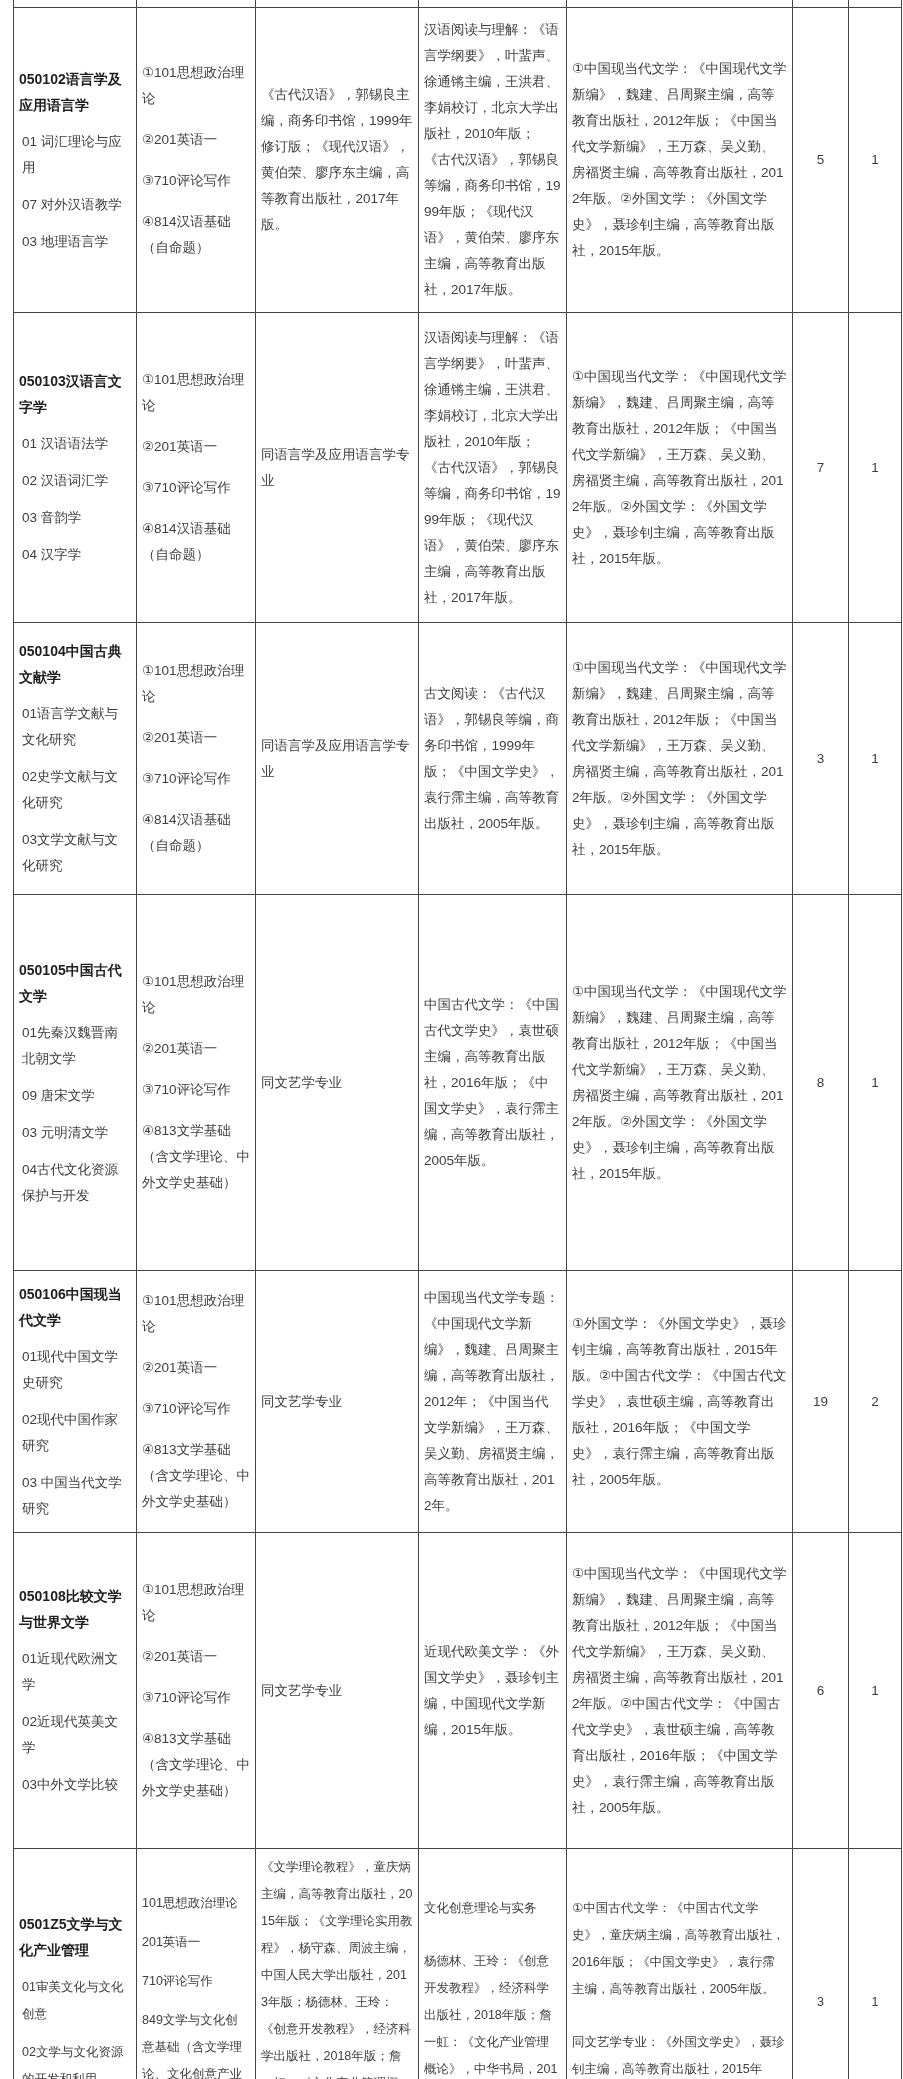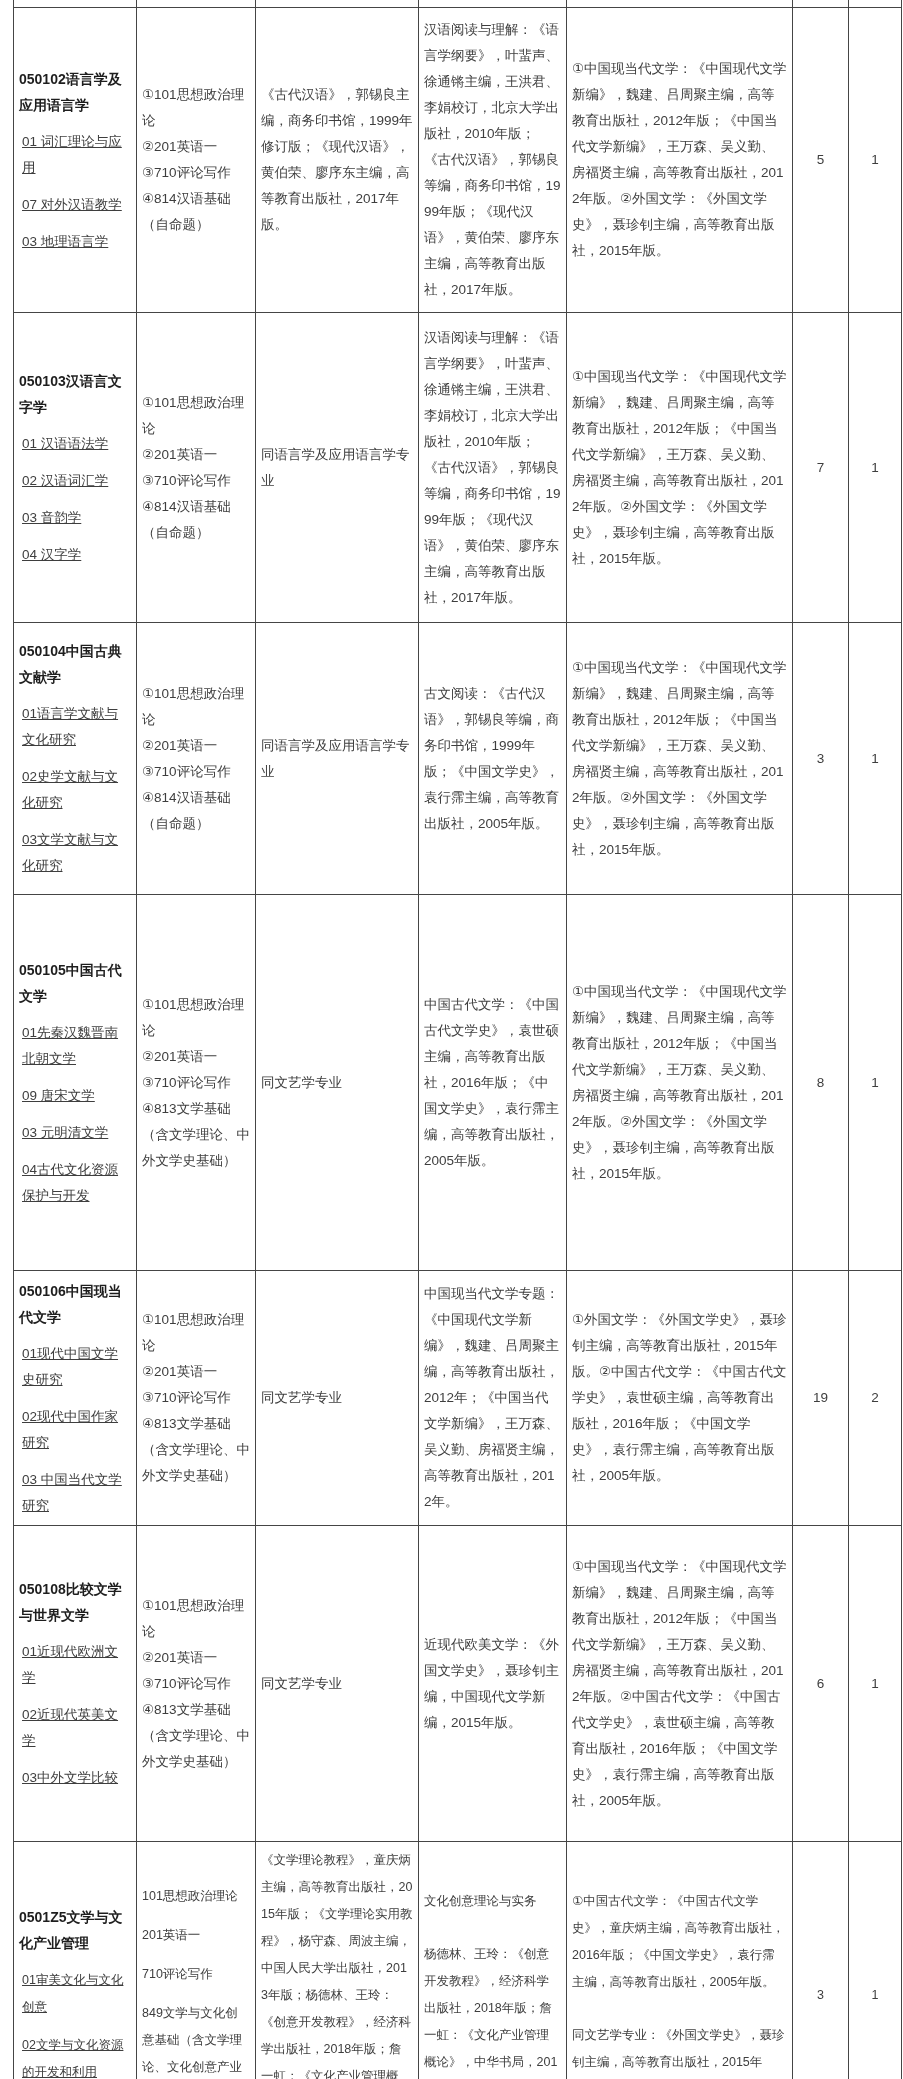--- a/index.html
+++ b/index.html
@@ -24,22 +24,22 @@
   }
   tr.sliver-top td{border-top:none;height:7px;padding:0;}
   tr.sliver-bottom td{border-bottom:none;height:10px;padding:0;}
   
   tr.rh0{height:305px;} tr.rh1{height:310px;} tr.rh2{height:272px;}
   tr.rh3{height:376px;} tr.rh4{height:255px;} tr.rh5{height:316px;}
   tr.rh6{height:307px;}
   
   tr.r6 td{font-size:12.5px;line-height:27px;margin-top:48px;}
   .code{font-weight:bold;font-size:14px;line-height:26px;color:#1e1e1e;}
-  .dir{margin-top:11px;padding-left:3px;text-decoration:underline;}
-  .subj{margin:0 0;}
+  .dir{margin-top:11px;padding-left:3px;}
+  .subj{margin:15px 0;}
   tr.r6 .subj{margin:12px 0;}
   .para + .para{margin-top:26px;}
   td.num{text-align:center;padding:2px 2px;}
 </style>
 </head>
 <body>
 
 <div class="page">
   <table class="majors">
     <colgroup>

